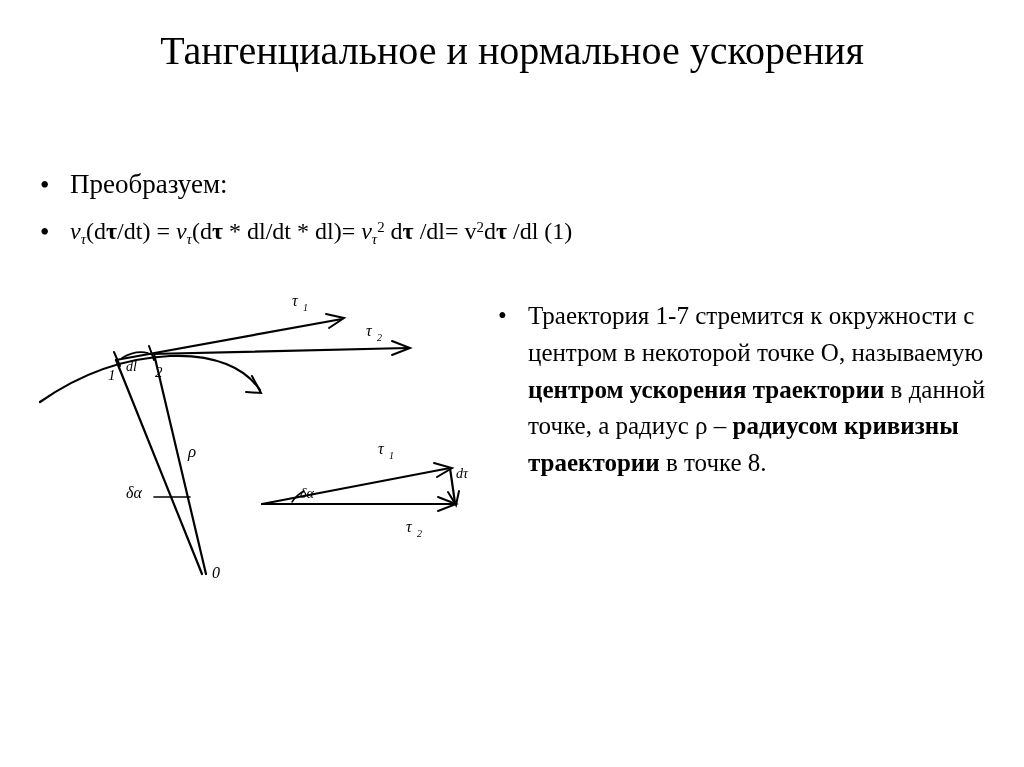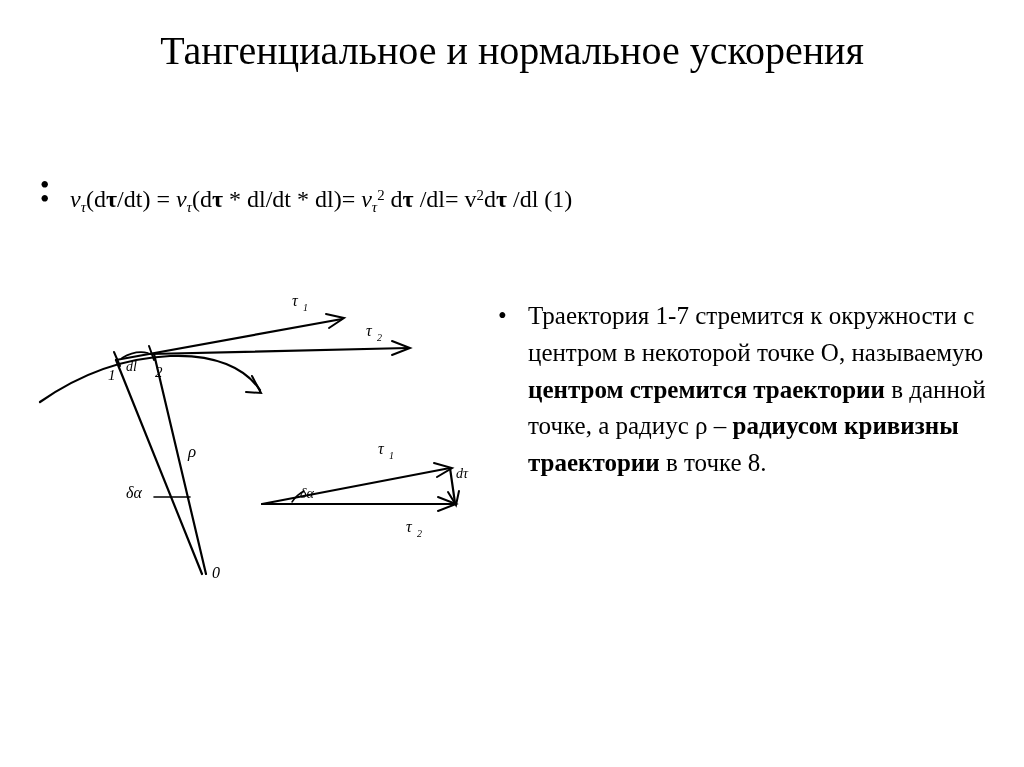--- a/index.html
+++ b/index.html
@@ -112,20 +112,21 @@
 <body>
 
 <div class="slide">
 
   <div class="title">Тангенциальное и нормальное ускорения</div>
 
   <div class="bullet-list">
 
     <div class="bullet">
       <span class="dot">•</span>
+      <span>Преобразуем:</span>
     </div>
 
     <div class="bullet">
       <span class="dot">•</span>
       <span class="formula"><i>v</i><span class="sub">τ</span><span>(d</span><span class="bold-tau">τ</span><span>/dt) = </span><i>v</i><span class="sub">τ</span><span>(d</span><span class="bold-tau">τ</span><span> * dl/dt * dl)= </span><i>v</i><span class="sub">τ</span><span class="sup">2</span><span> d</span><span class="bold-tau">τ</span><span> /dl= v</span><span class="sup">2</span><span>d</span><span class="bold-tau">τ</span><span> /dl  (1)</span></span>
     </div>
 
   </div>
 
   <div class="figure">
@@ -186,17 +187,17 @@
 
         <text x="426" y="196" font-size="14">dτ</text>
         <text x="270" y="216" font-size="14">δα</text>
       </g>
     </svg>
   </div>
 
   <div class="right-block">
     <div class="right-bullet">
       <span class="dot">•</span>
-      <span>Траектория 1-7 стремится к окружности с центром в некоторой точке О, называемую </span><b>центром стремится траектории</b><span> в данной точке, а радиус ρ – </span><b>радиусом кривизны траектории</b><span> в точке 8.</span>
+      <span>Траектория 1-7 стремится к окружности с центром в некоторой точке О, называемую </span><b>центром ускорения траектории</b><span> в данной точке, а радиус ρ – </span><b>радиусом кривизны траектории</b><span> в точке 8.</span>
     </div>
   </div>
 
 </div>
 
 </body></html>

